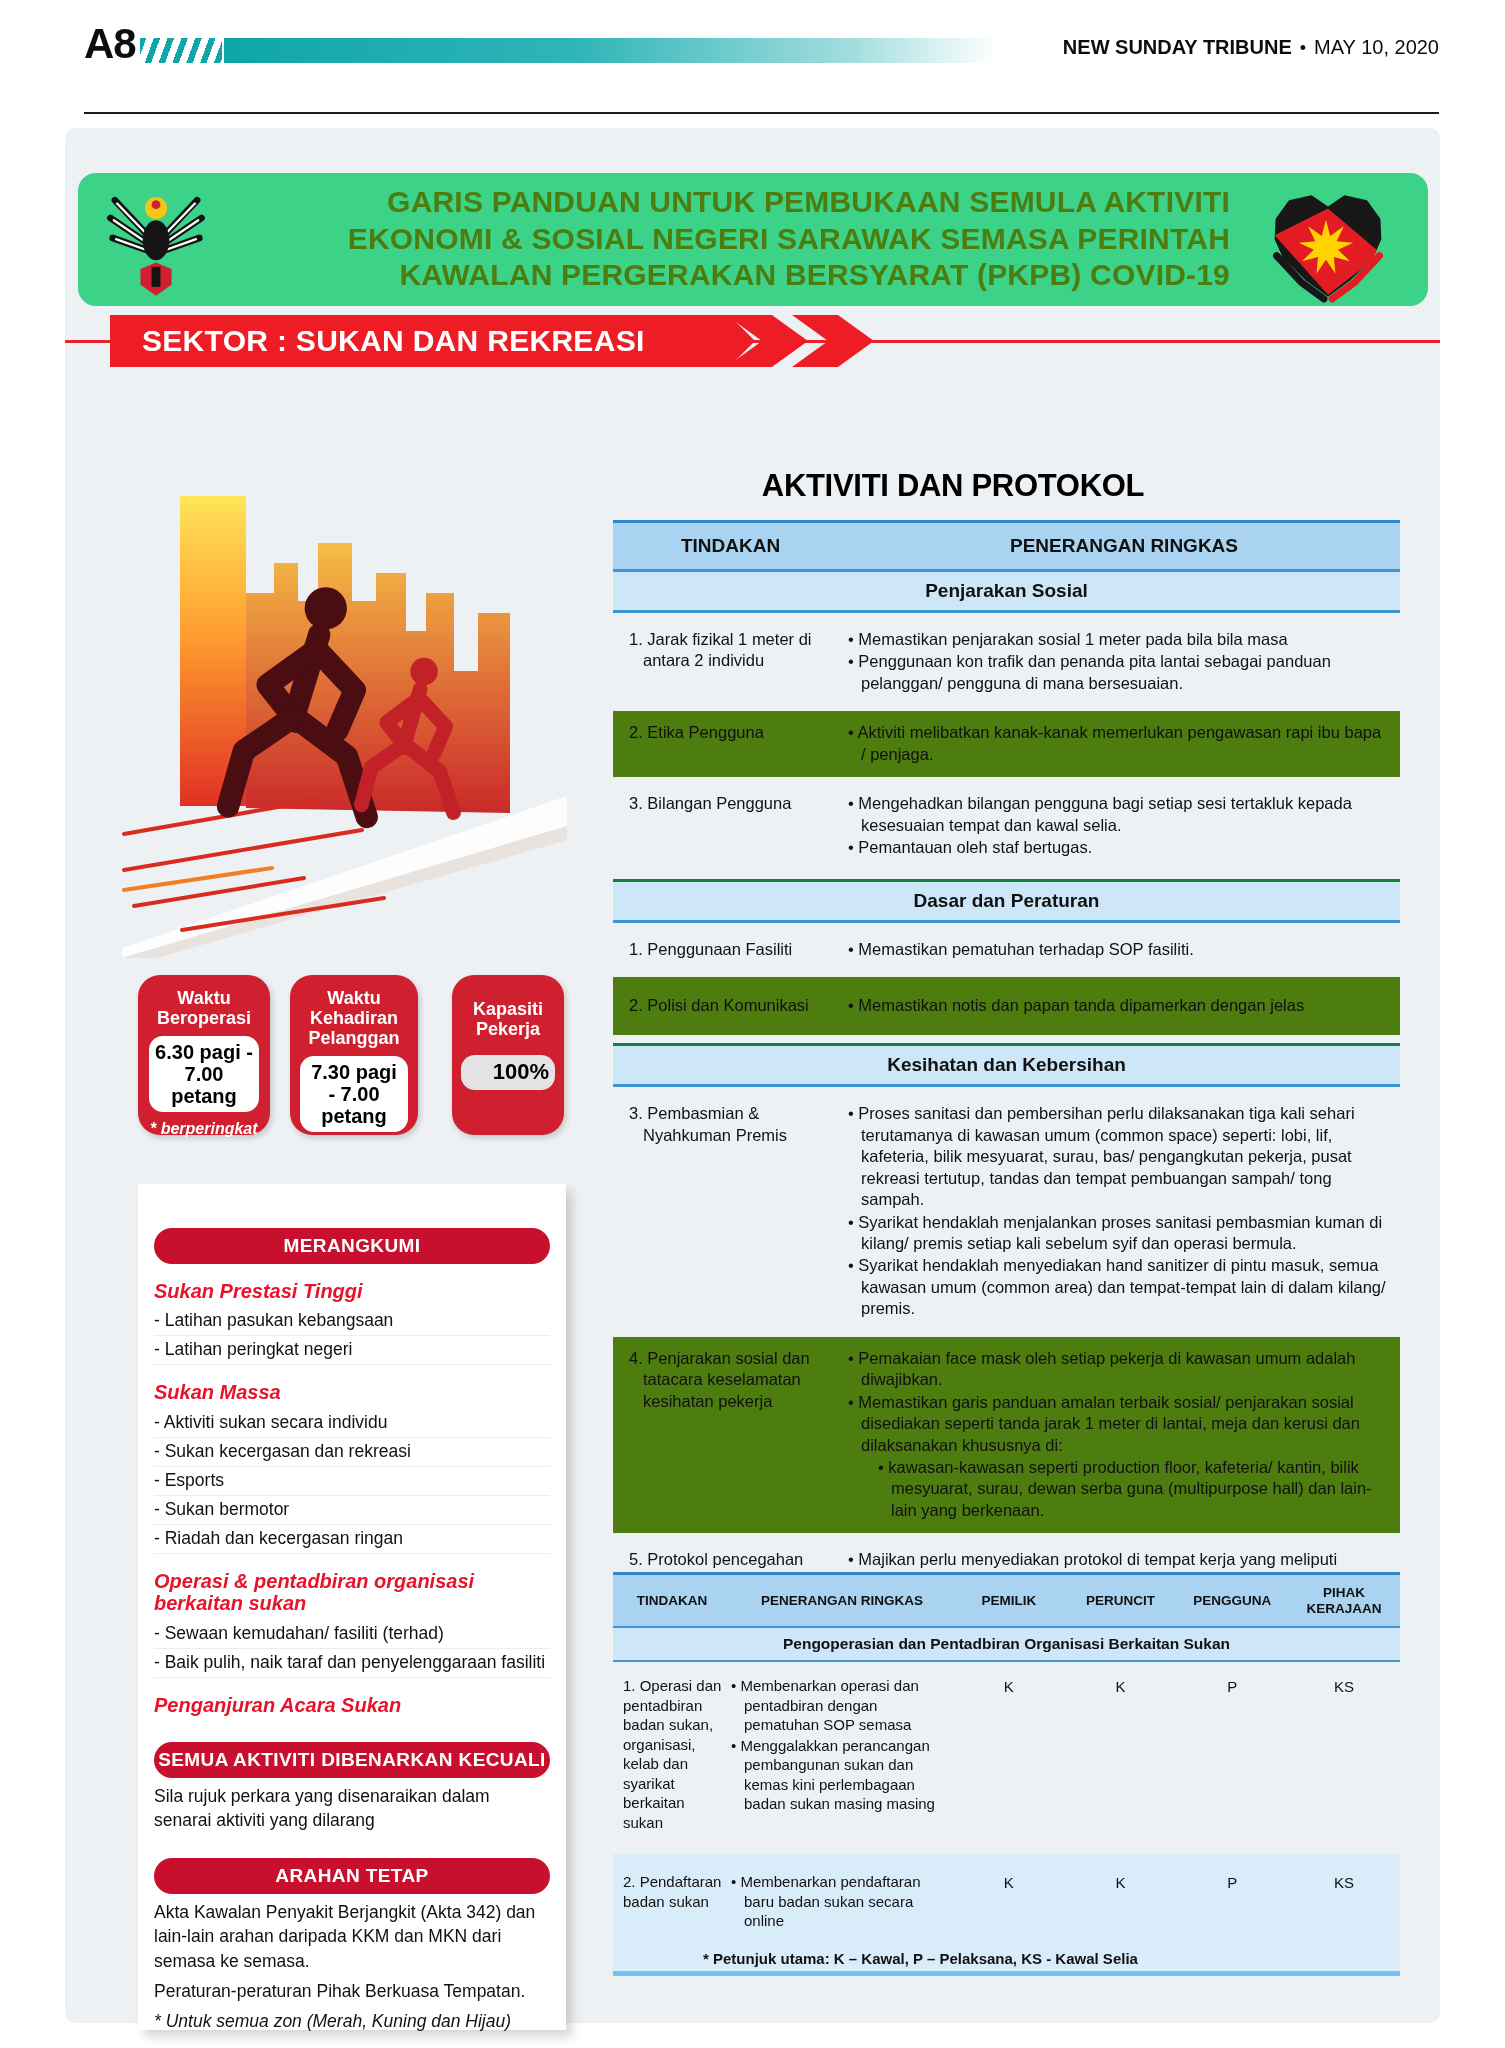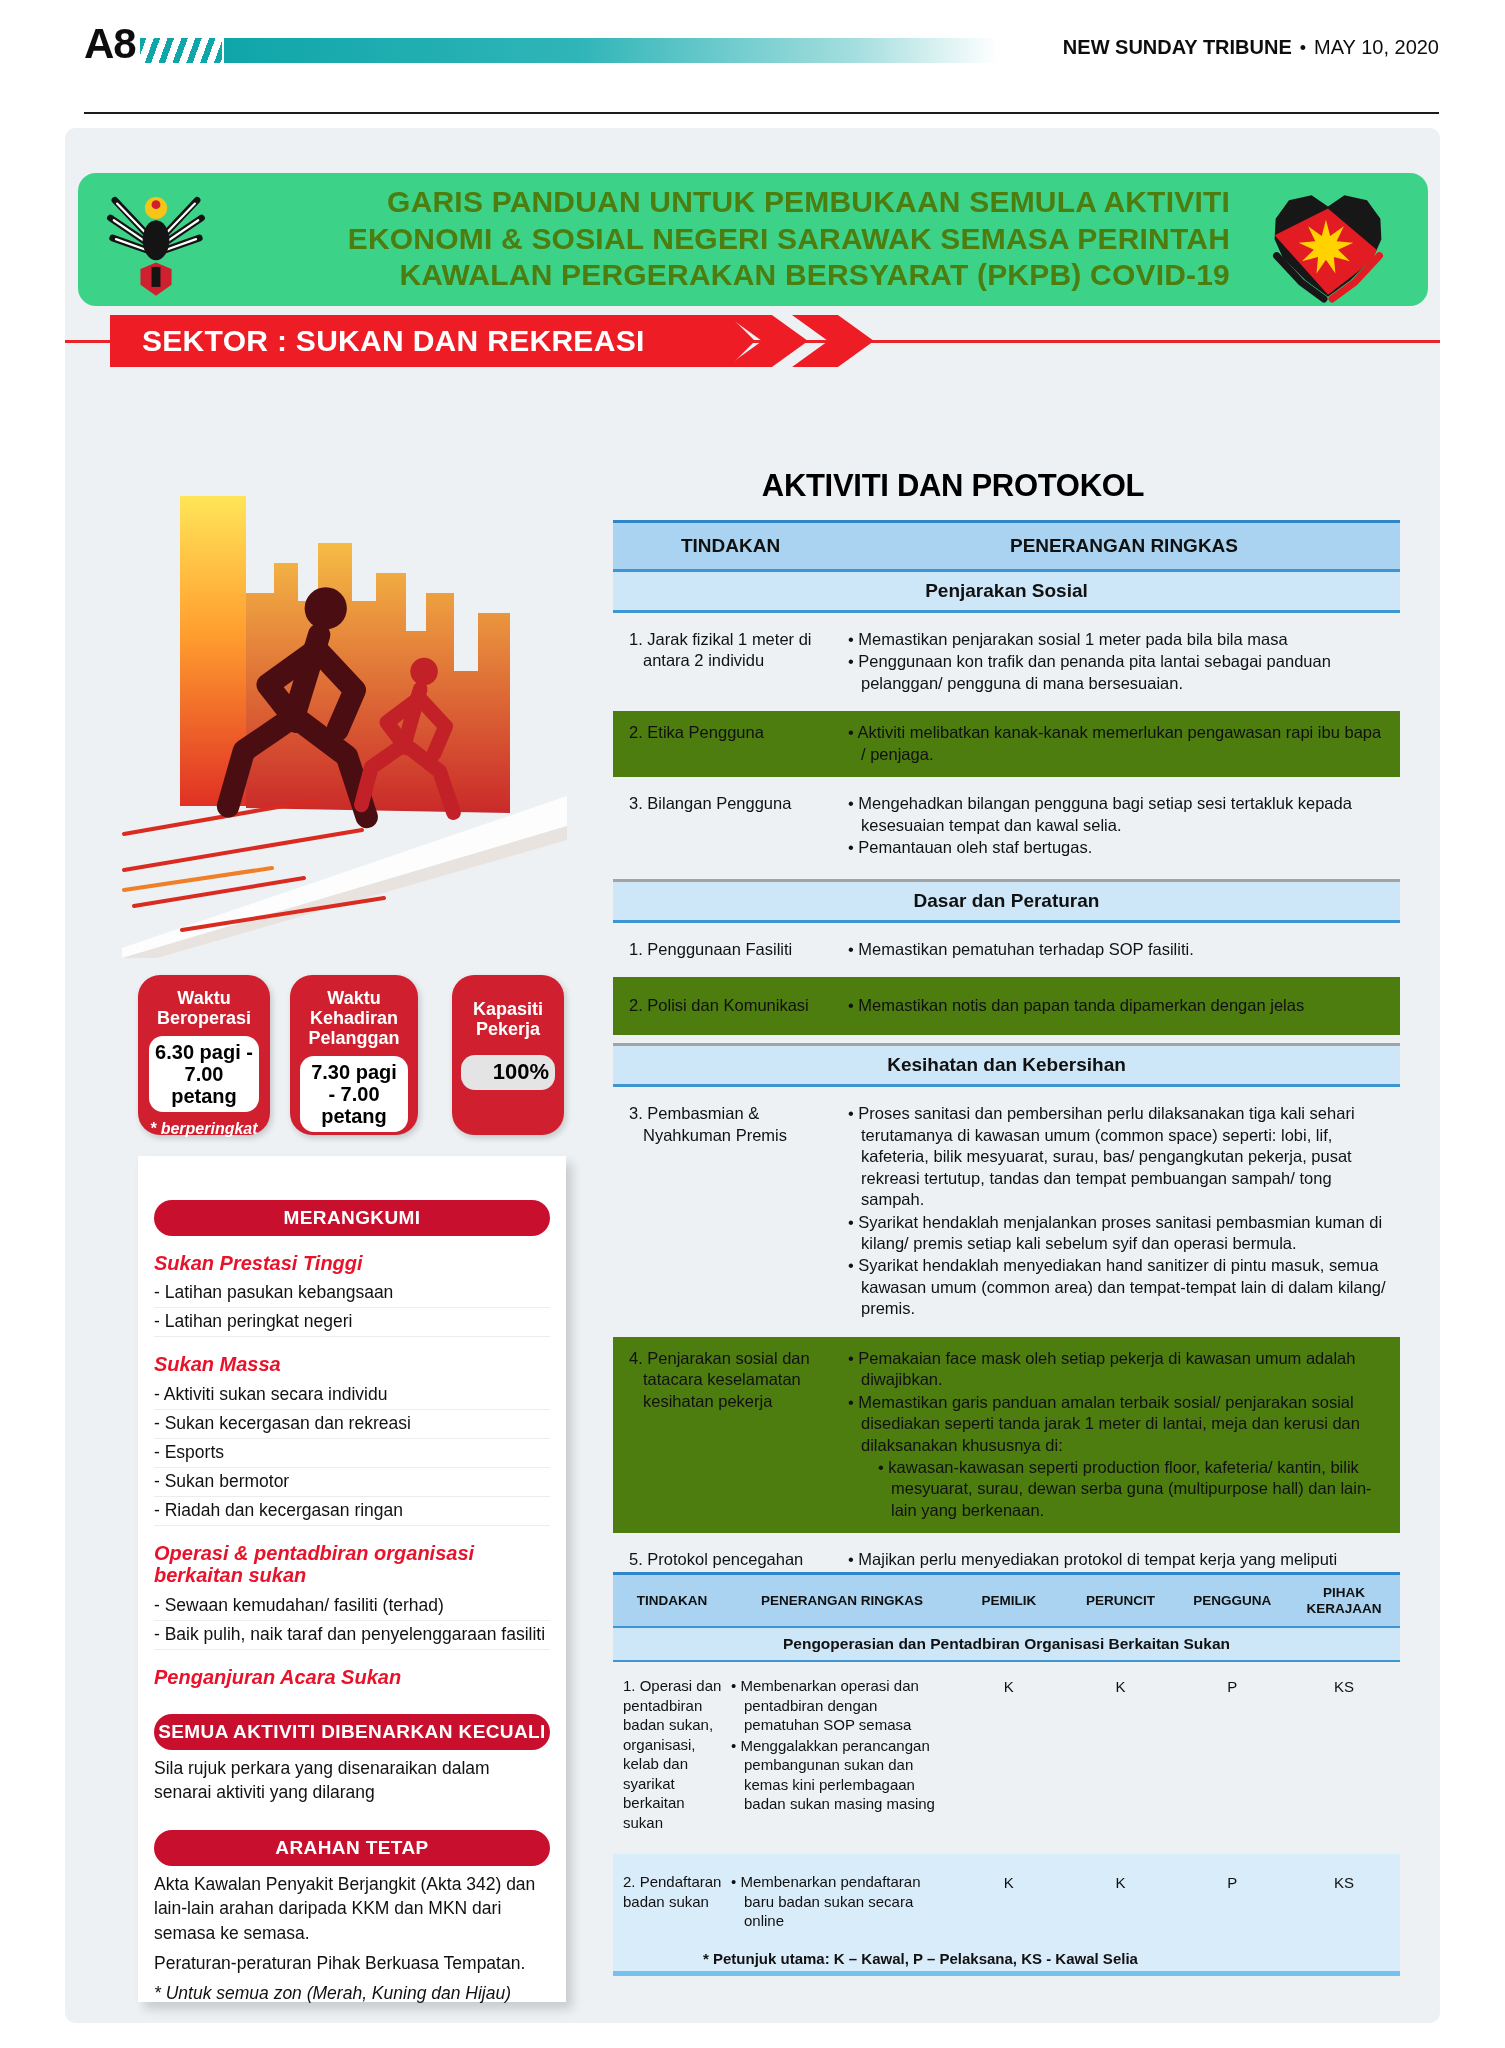--- a/index.html
+++ b/index.html
@@ -51,40 +51,40 @@
   .badge-title{font-size:18px;font-weight:800;line-height:1.12;}
   .badge-pill{margin:8px auto 0;background:#fff;border-radius:14px;padding:5px 6px;width:84%;
     color:#000;font-size:20px;font-weight:800;line-height:1.1;box-sizing:border-box;}
   .badge-note{margin-top:8px;text-align:left;padding-left:12px;font-size:16px;font-style:italic;font-weight:700;}
   .badge1{left:138px;width:132px;}
   .badge2{left:290px;width:128px;}
   .badge3{left:452px;width:112px;padding-top:24px;}
   .badge3 .badge-pill{margin-top:16px;background:#E4E4E4;font-size:22px;text-align:right;}
 
   
-  .info-card{left:138px;top:1156px;width:428px;height:846px;background:#fff;
+  .info-card{left:138px;top:1184px;width:428px;height:846px;background:#fff;
     box-shadow:6px 7px 10px rgba(0,0,0,.16);box-sizing:border-box;padding:44px 16px 18px;}
   .pill{background:#C8102E;color:#fff;border-radius:20px;text-align:center;
     font-size:19px;font-weight:800;padding:7px 0;letter-spacing:.4px;}
   .group-title{color:#E8132A;font-size:20px;font-weight:800;font-style:italic;
     margin:16px 0 5px;line-height:1.12;}
   .group-item{font-size:17.5px;color:#111;padding:3px 0 4px;border-bottom:1px solid #ededed;}
   .kecuali-text,.arahan-line{font-size:17.5px;line-height:1.38;margin-top:6px;}
   .mt26{margin-top:26px;}
   .italic{font-style:italic;}
 
   
   .tableA{left:613px;top:520px;width:787px;}
   .tA-header{display:flex;background:#A9D3F1;border-top:3px solid #2F86C8;border-bottom:3px solid #3D96D2;
     font-size:19px;font-weight:800;}
   .tA-header .h1{width:235px;text-align:center;padding:12px 0;}
   .tA-header .h2{flex:1;text-align:center;padding:12px 0;}
   .tA-section{background:#CDE7F8;border-bottom:3px solid #3D96D2;text-align:center;
     font-size:19px;font-weight:800;padding:8px 0;}
-  .tA-section.gap{margin-top:8px;border-top:3px solid #a3a3a3;}
+  .tA-section.gap{margin-top:8px;border-top:3px solid #15803d;}
   .tA-row{display:flex;padding:11px 0;margin:5px 0;}
   .tA-row.blue{background:#4d7c0f;}
   .tA-tindakan{width:235px;box-sizing:border-box;padding:0 14px 0 30px;text-indent:-14px;
     font-size:16.5px;line-height:1.3;}
   .tA-pen{flex:1;box-sizing:border-box;padding-right:10px;font-size:16.5px;line-height:1.3;}
   .bullet{padding-left:13px;text-indent:-13px;margin-bottom:1px;}
   .bullet.indent{margin-left:30px;}
 
   
   .tableB{left:613px;top:1572px;width:787px;border-bottom:5px solid #74C2EF;}

